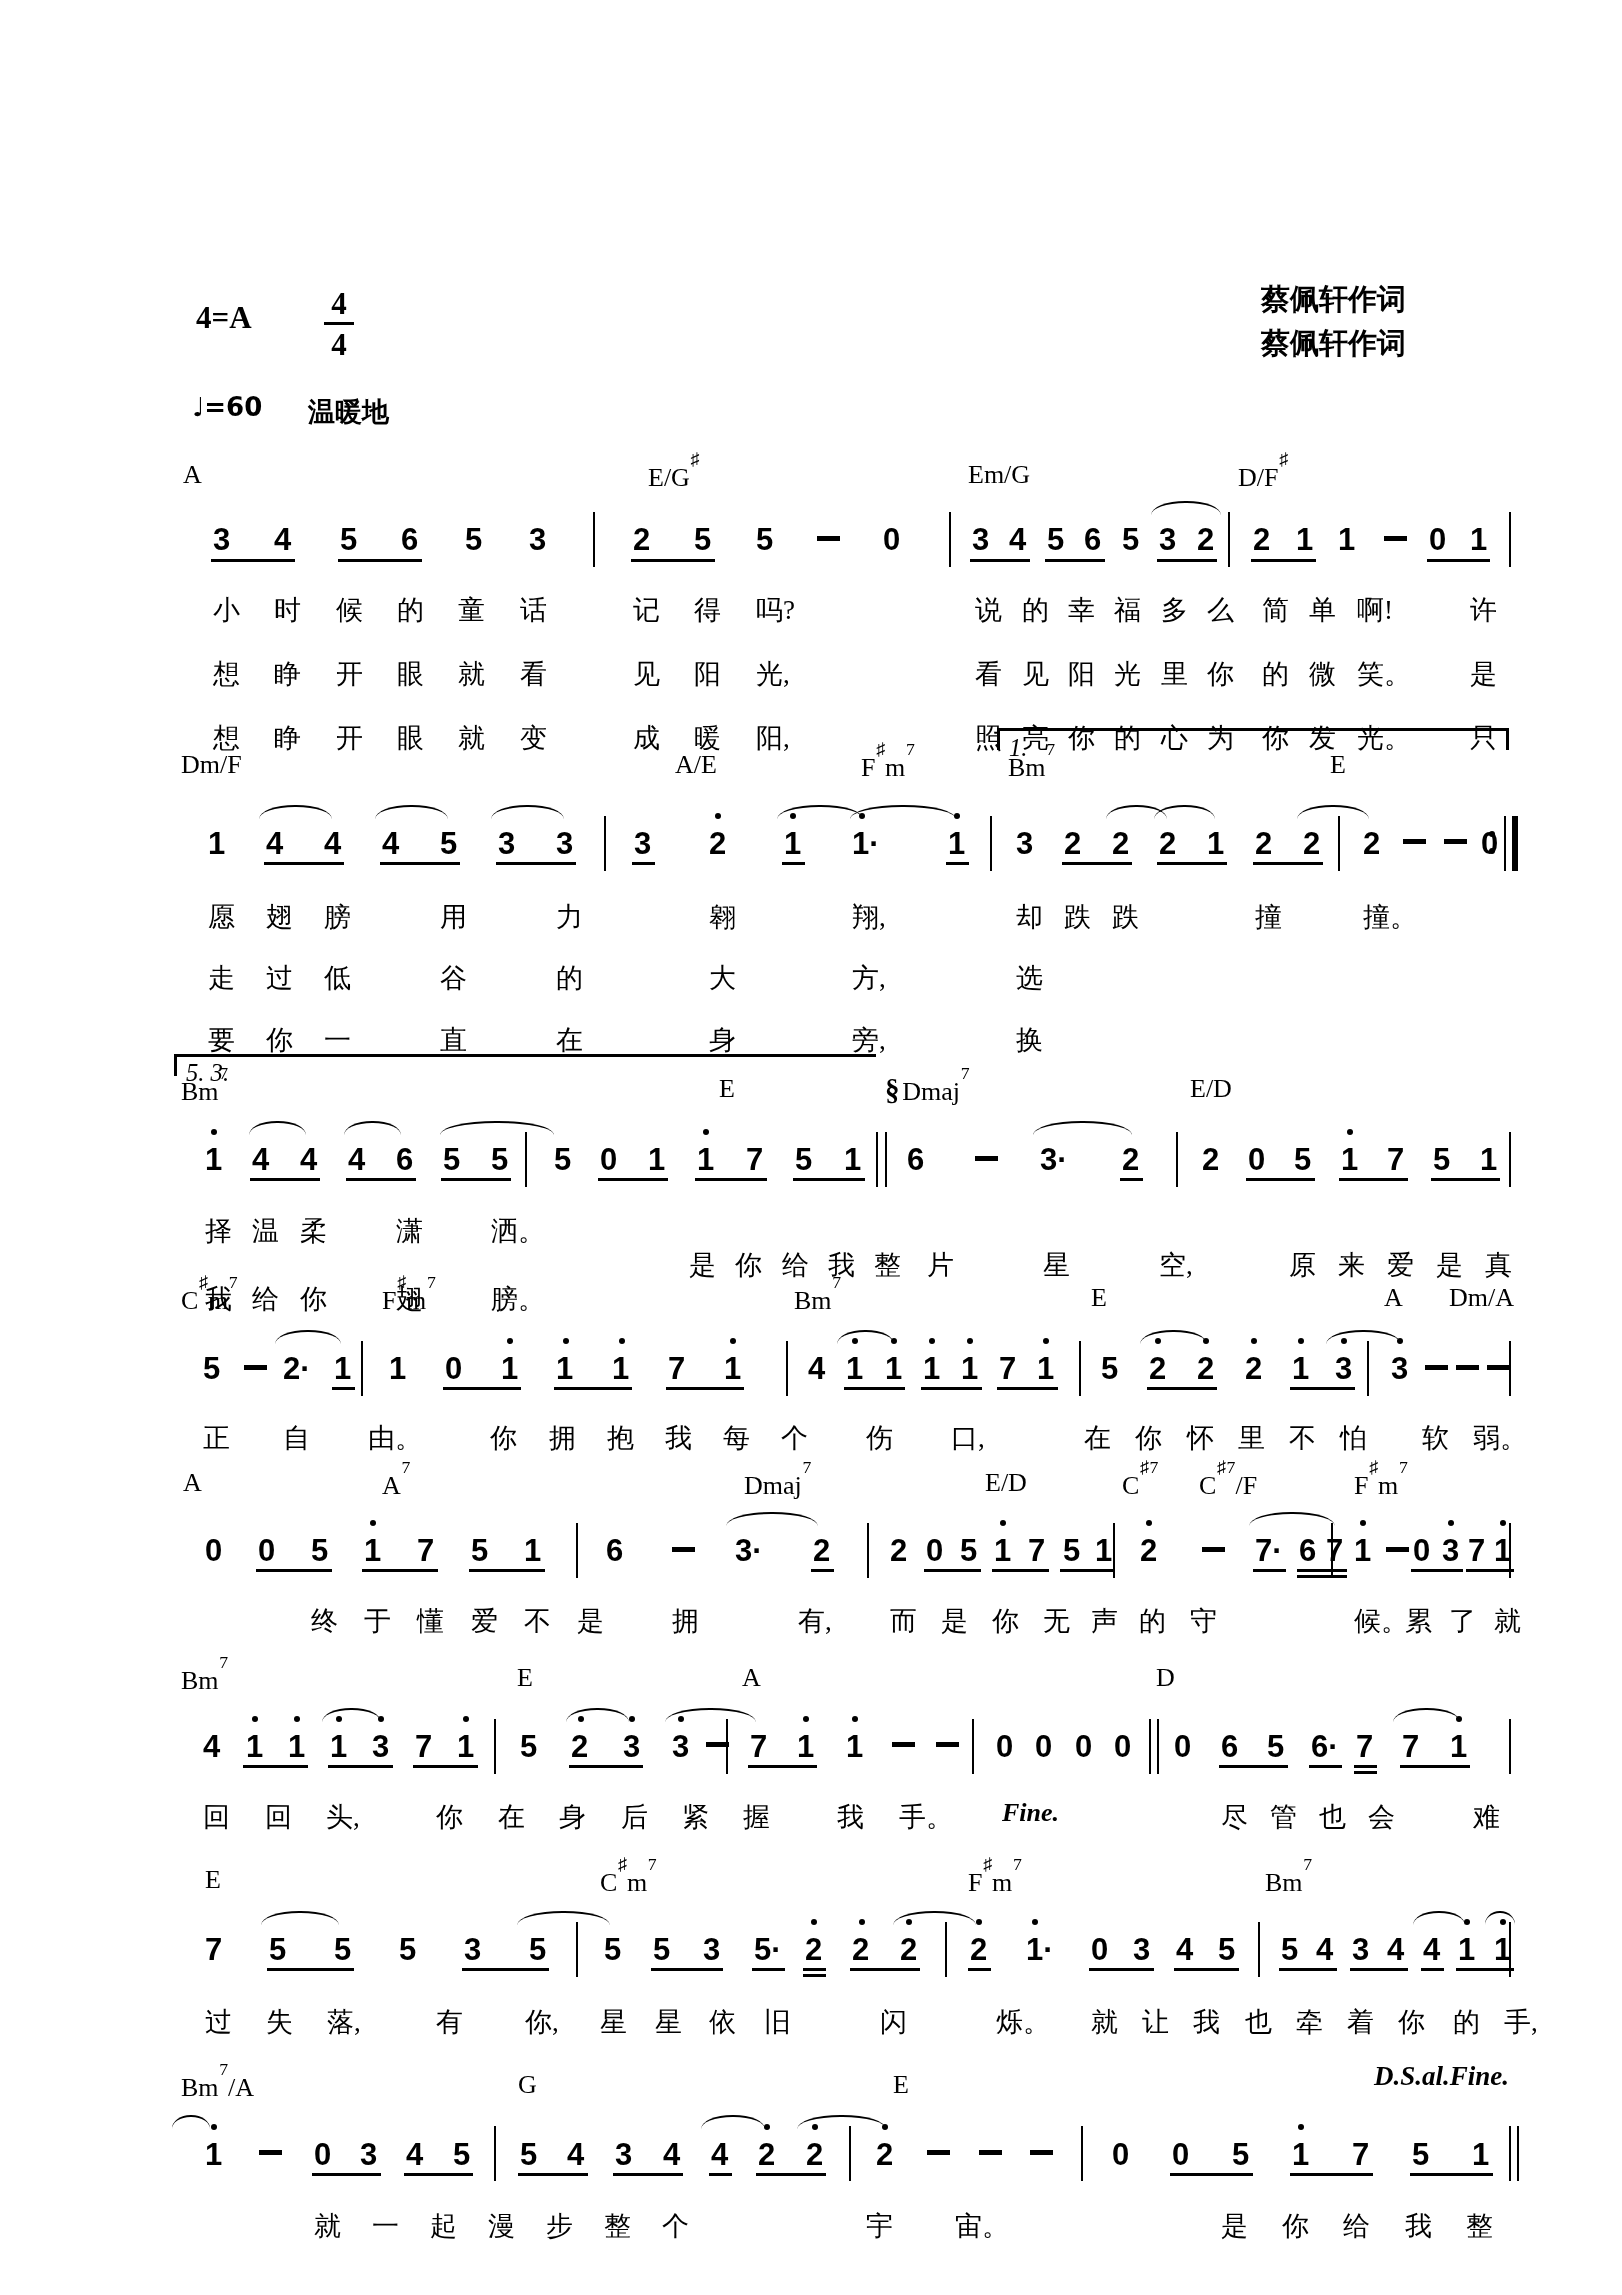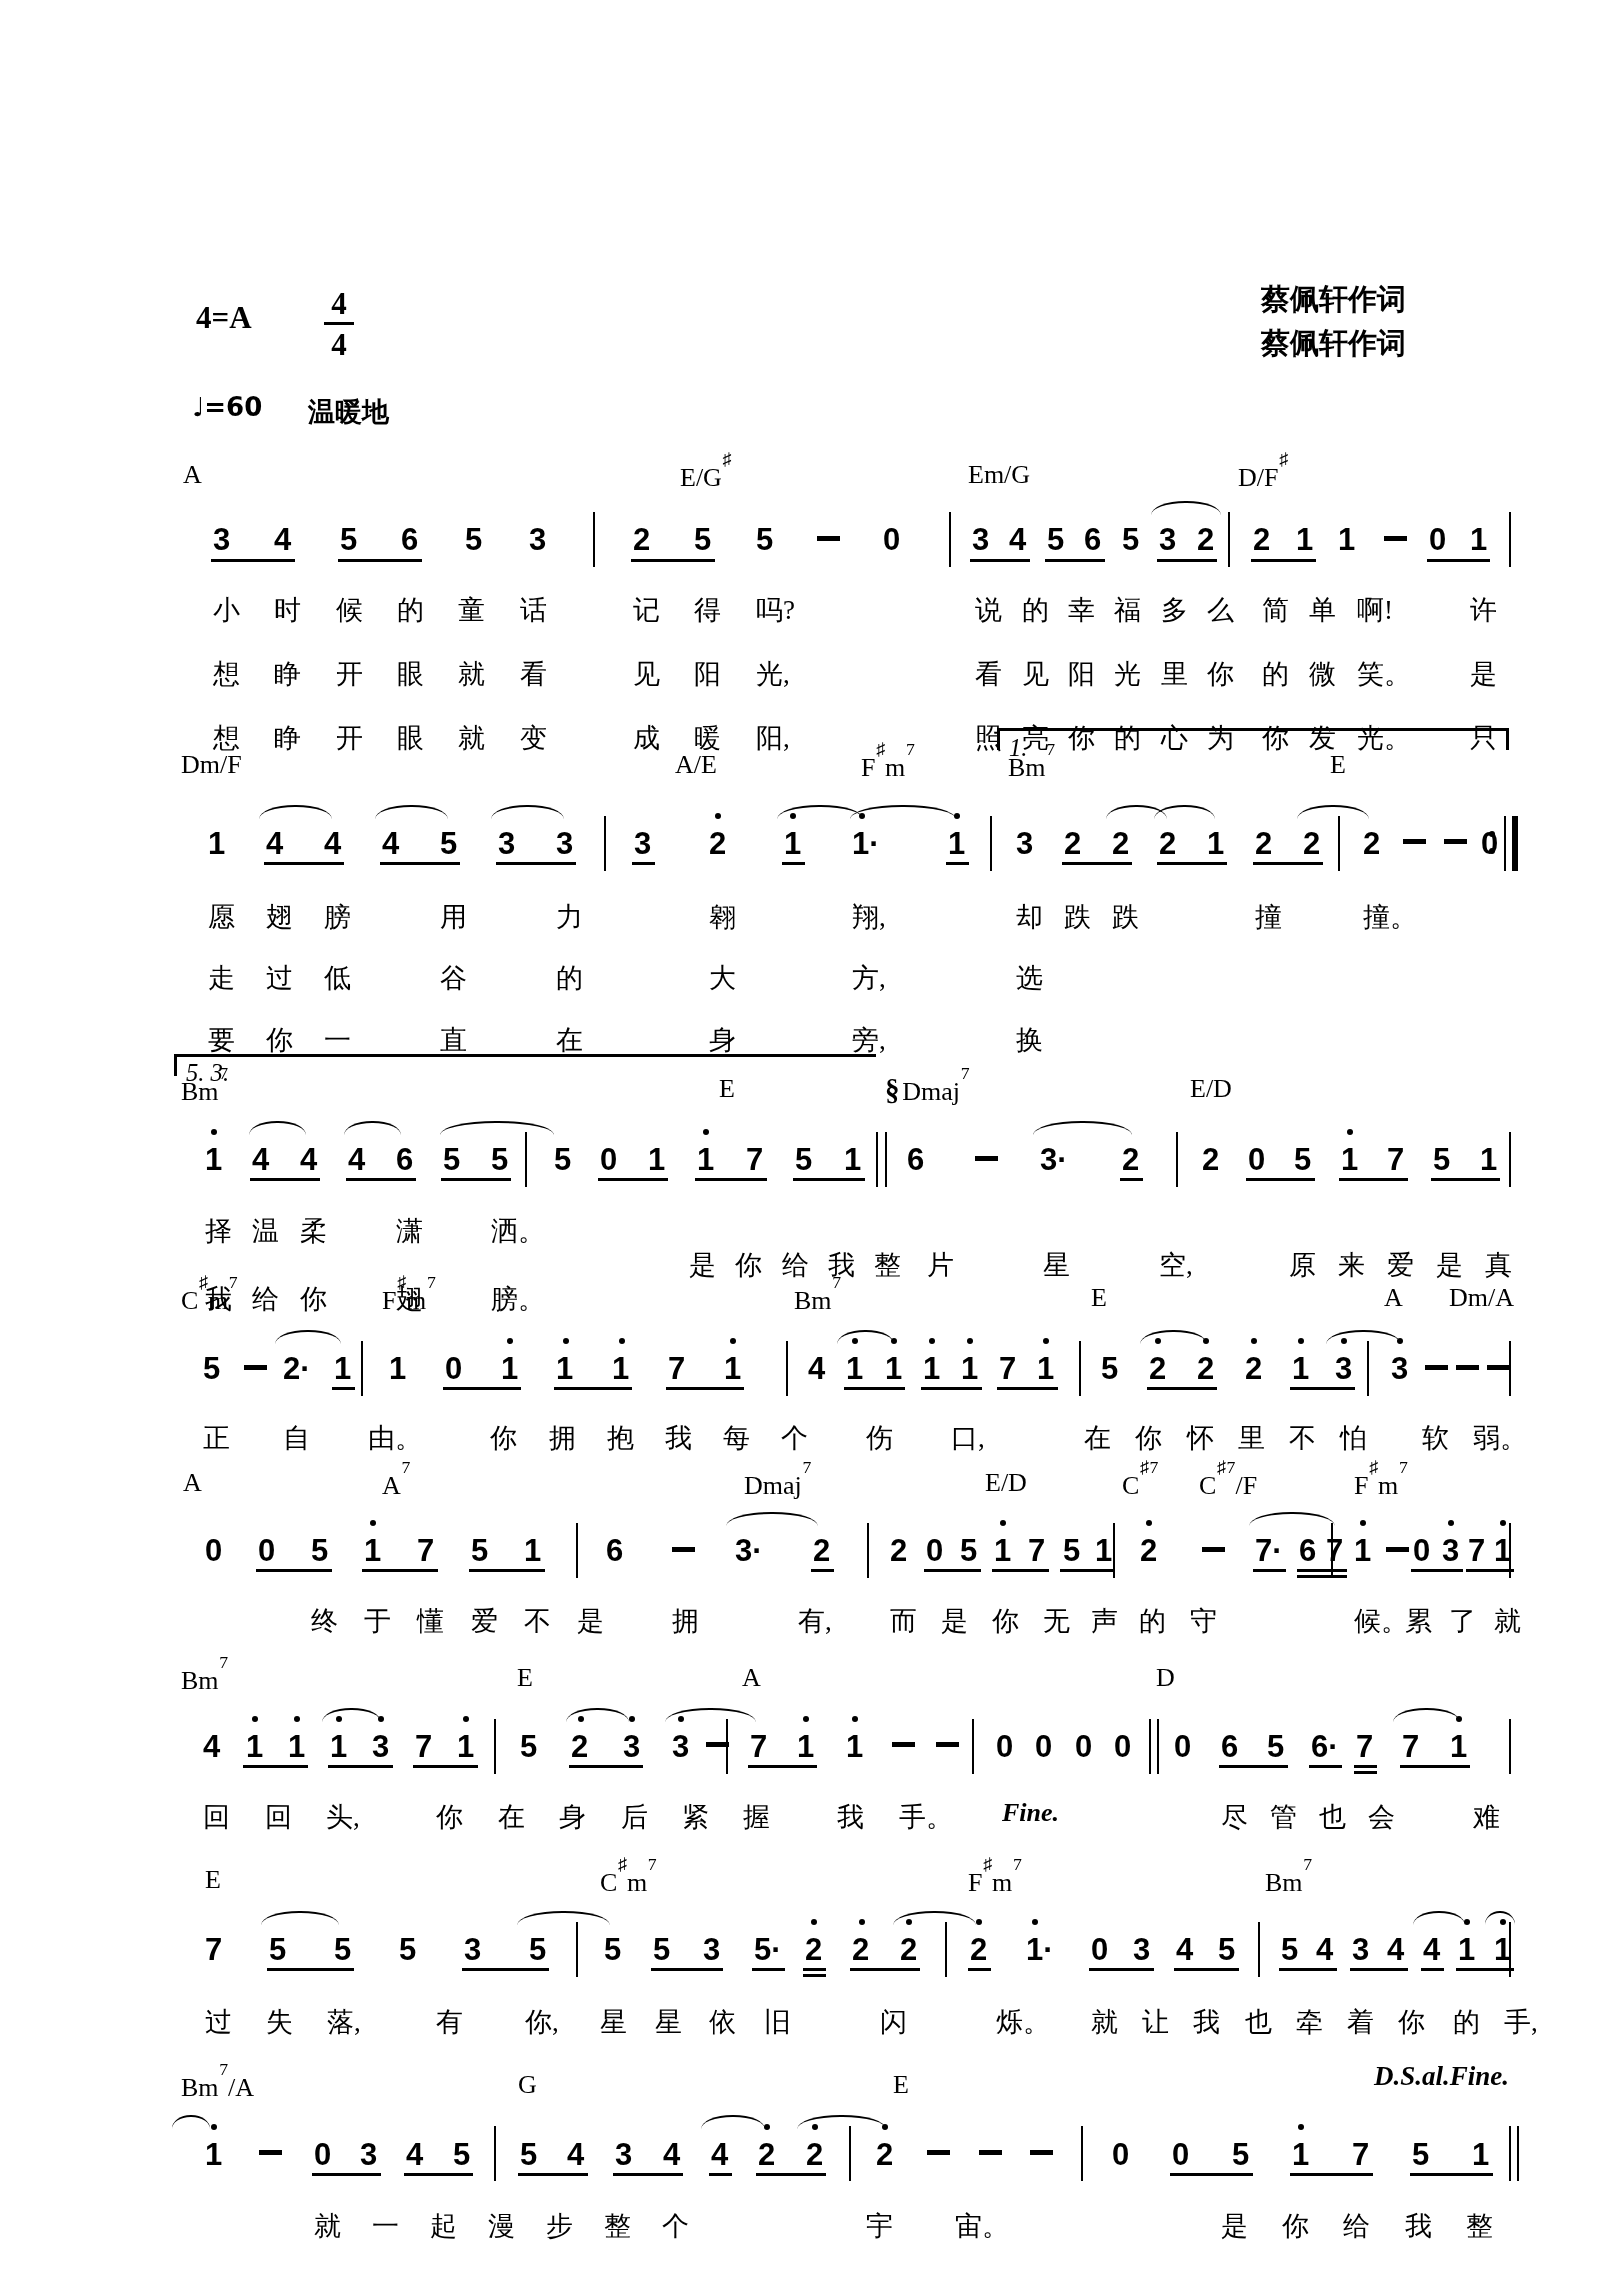--- a/index.html
+++ b/index.html
@@ -54,21 +54,21 @@
   <div class="temporow"><span>♩</span><span>=60</span></div>
   <div class="mood">温暖地</div>
 
   <div class="credits">
     <div>蔡佩轩作词</div>
     <div>蔡佩轩作词</div>
   </div>
 
   <div id="score">
       <div class="chord" style="left: 183px; top: 460px;">A</div>
-      <div class="chord" style="left: 680px; top: 460px;">E/G<sup>♯</sup></div>
+      <div class="chord" style="left: 648px; top: 460px;">E/G<sup>♯</sup></div>
       <div class="chord" style="left: 968px; top: 460px;">Em/G</div>
       <div class="chord" style="left: 1238px; top: 460px;">D/F<sup>♯</sup></div>
       <div class="bar" style="left: 593px; top: 512px; height: 55px;"></div>
       <div class="bar" style="left: 949px; top: 512px; height: 55px;"></div>
       <div class="bar" style="left: 1228px; top: 512px; height: 55px;"></div>
       <div class="bar" style="left: 1509px; top: 512px; height: 55px;"></div>
       <div class="note" style="left: 213px; top: 520px;">3</div>
       <div class="note" style="left: 274px; top: 520px;">4</div>
       <div class="uline" style="left: 211px; width: 84px; top: 559px;"></div>
       <div class="note" style="left: 340px; top: 520px;">5</div>

